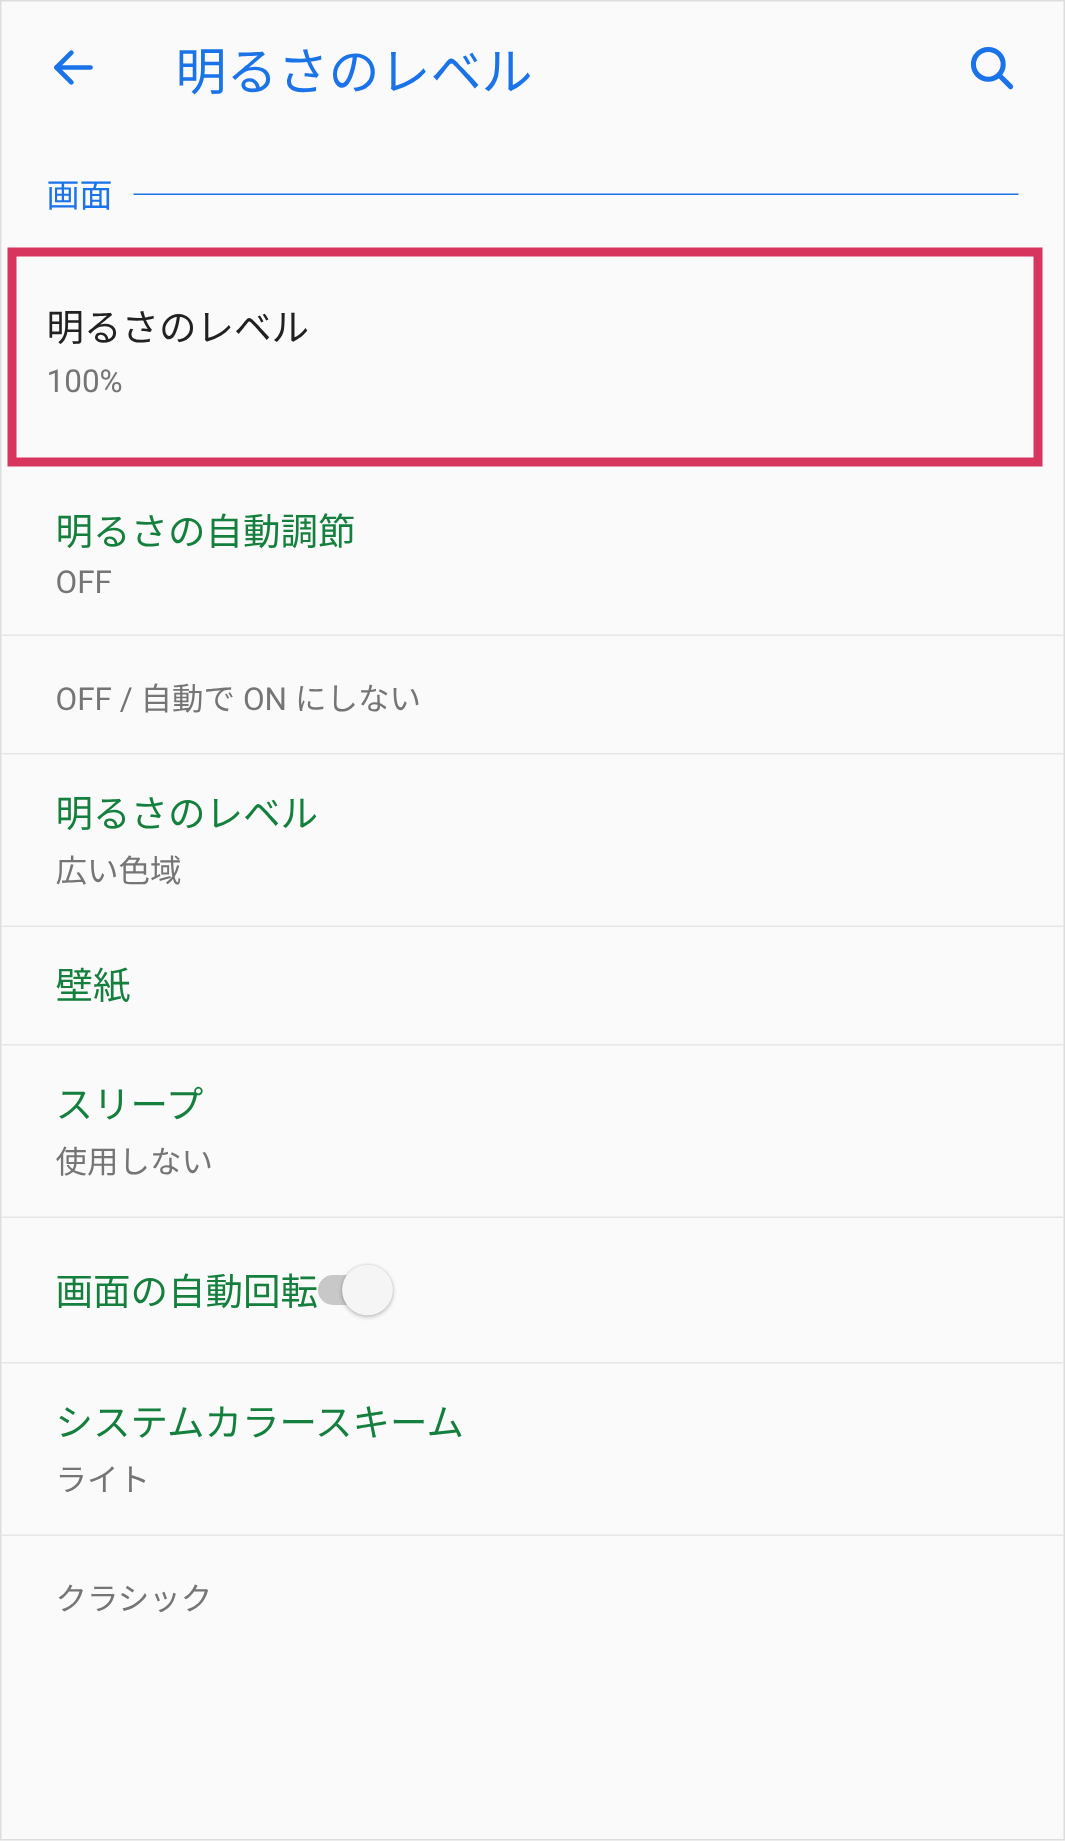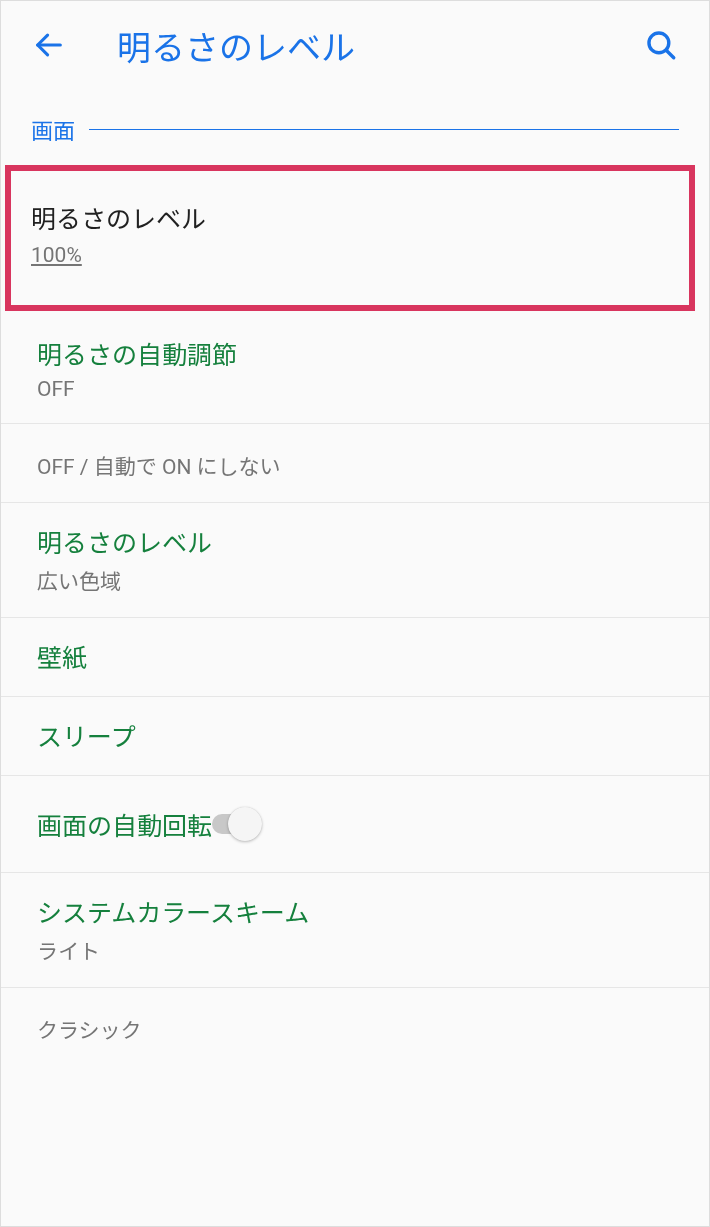--- a/index.html
+++ b/index.html
@@ -90,21 +90,20 @@
       font-weight: 400;
     }
     .highlighted .item-title {
       font-size: 25px;
       color: #212121;
     }
     .highlighted .item-sub {
       font-size: 21px;
       color: #757575;
       margin-top: 8px;
-      text-decoration: underline;
     }
     .toggle-row {
       display: flex;
       align-items: center;
       justify-content: flex-start;
       padding: 30px 30px 30px 36px;
       border-bottom: 1px solid #e6e6e6;
       cursor: pointer;
     }
     .switch {
@@ -174,20 +173,21 @@
   <div class="item-title">明るさのレベル</div>
   <div class="item-sub">広い色域</div>
 </div>
 
 <div class="item">
   <div class="item-title">壁紙</div>
 </div>
 
 <div class="item">
   <div class="item-title">スリープ</div>
+  <div class="item-sub">使用しない</div>
 </div>
 
 <div class="toggle-row">
   <div class="item-title">画面の自動回転</div>
   <div class="switch">
     <div class="switch-track"></div>
     <div class="switch-thumb"></div>
   </div>
 </div>
 

